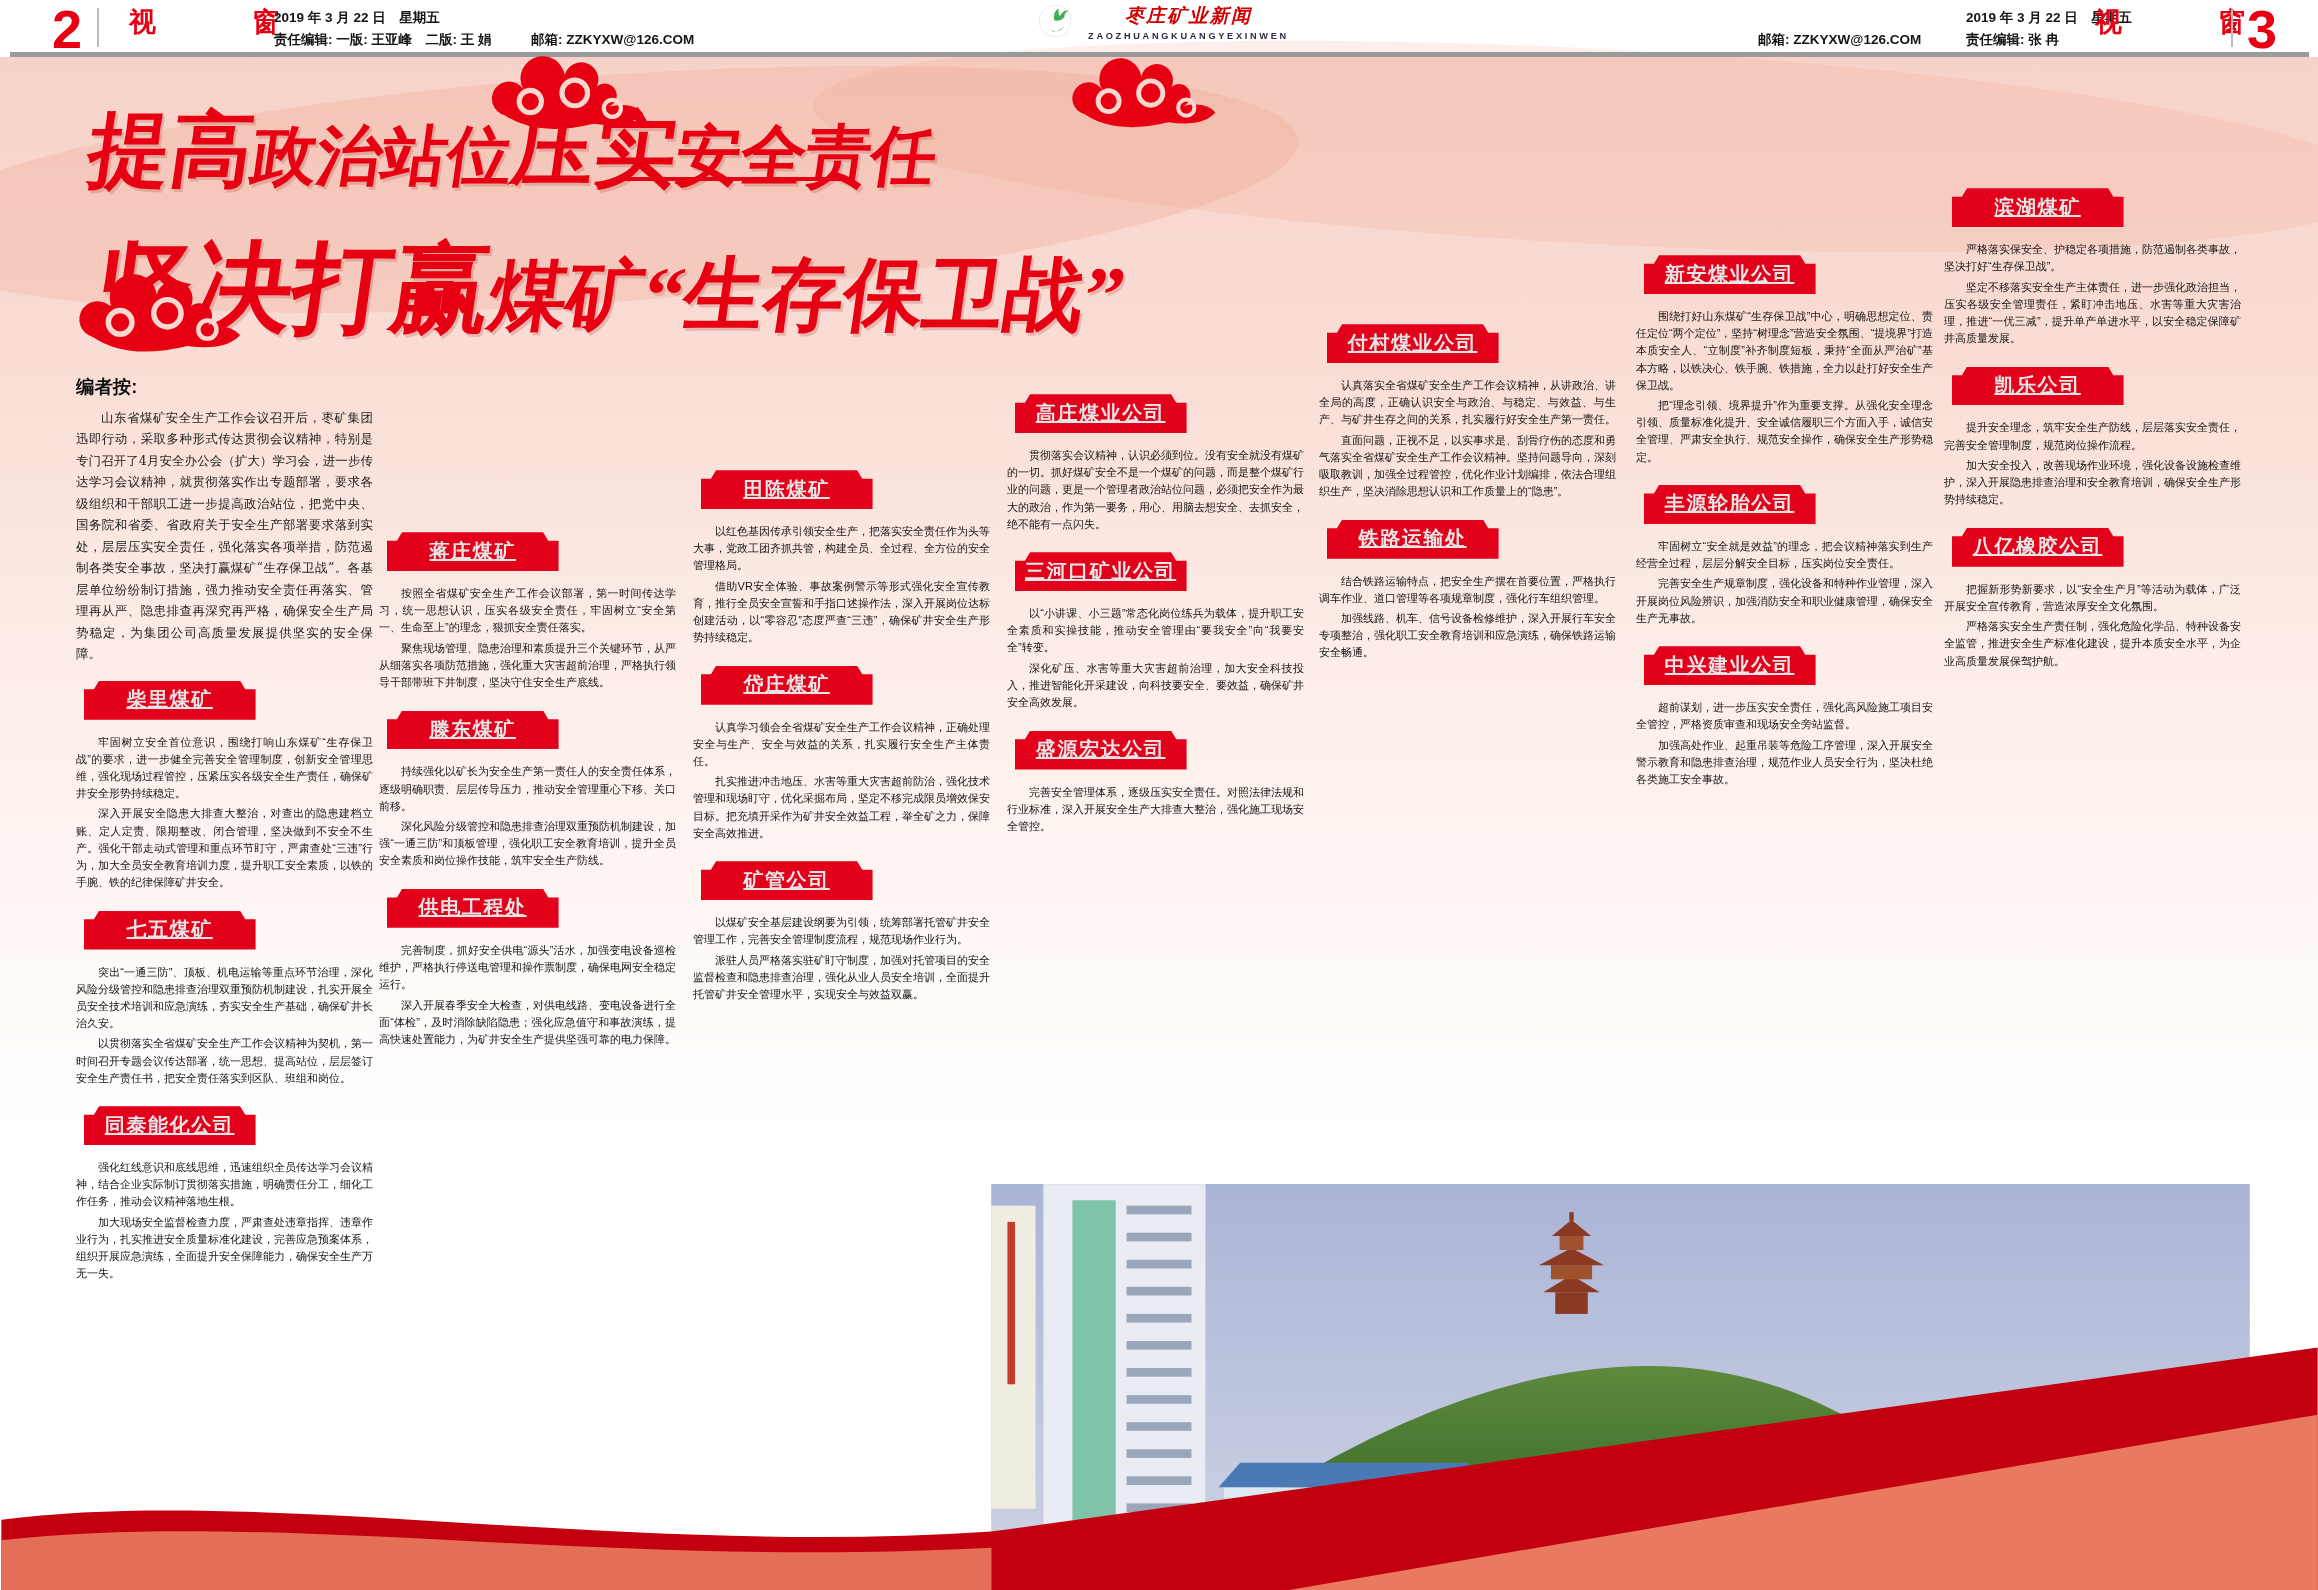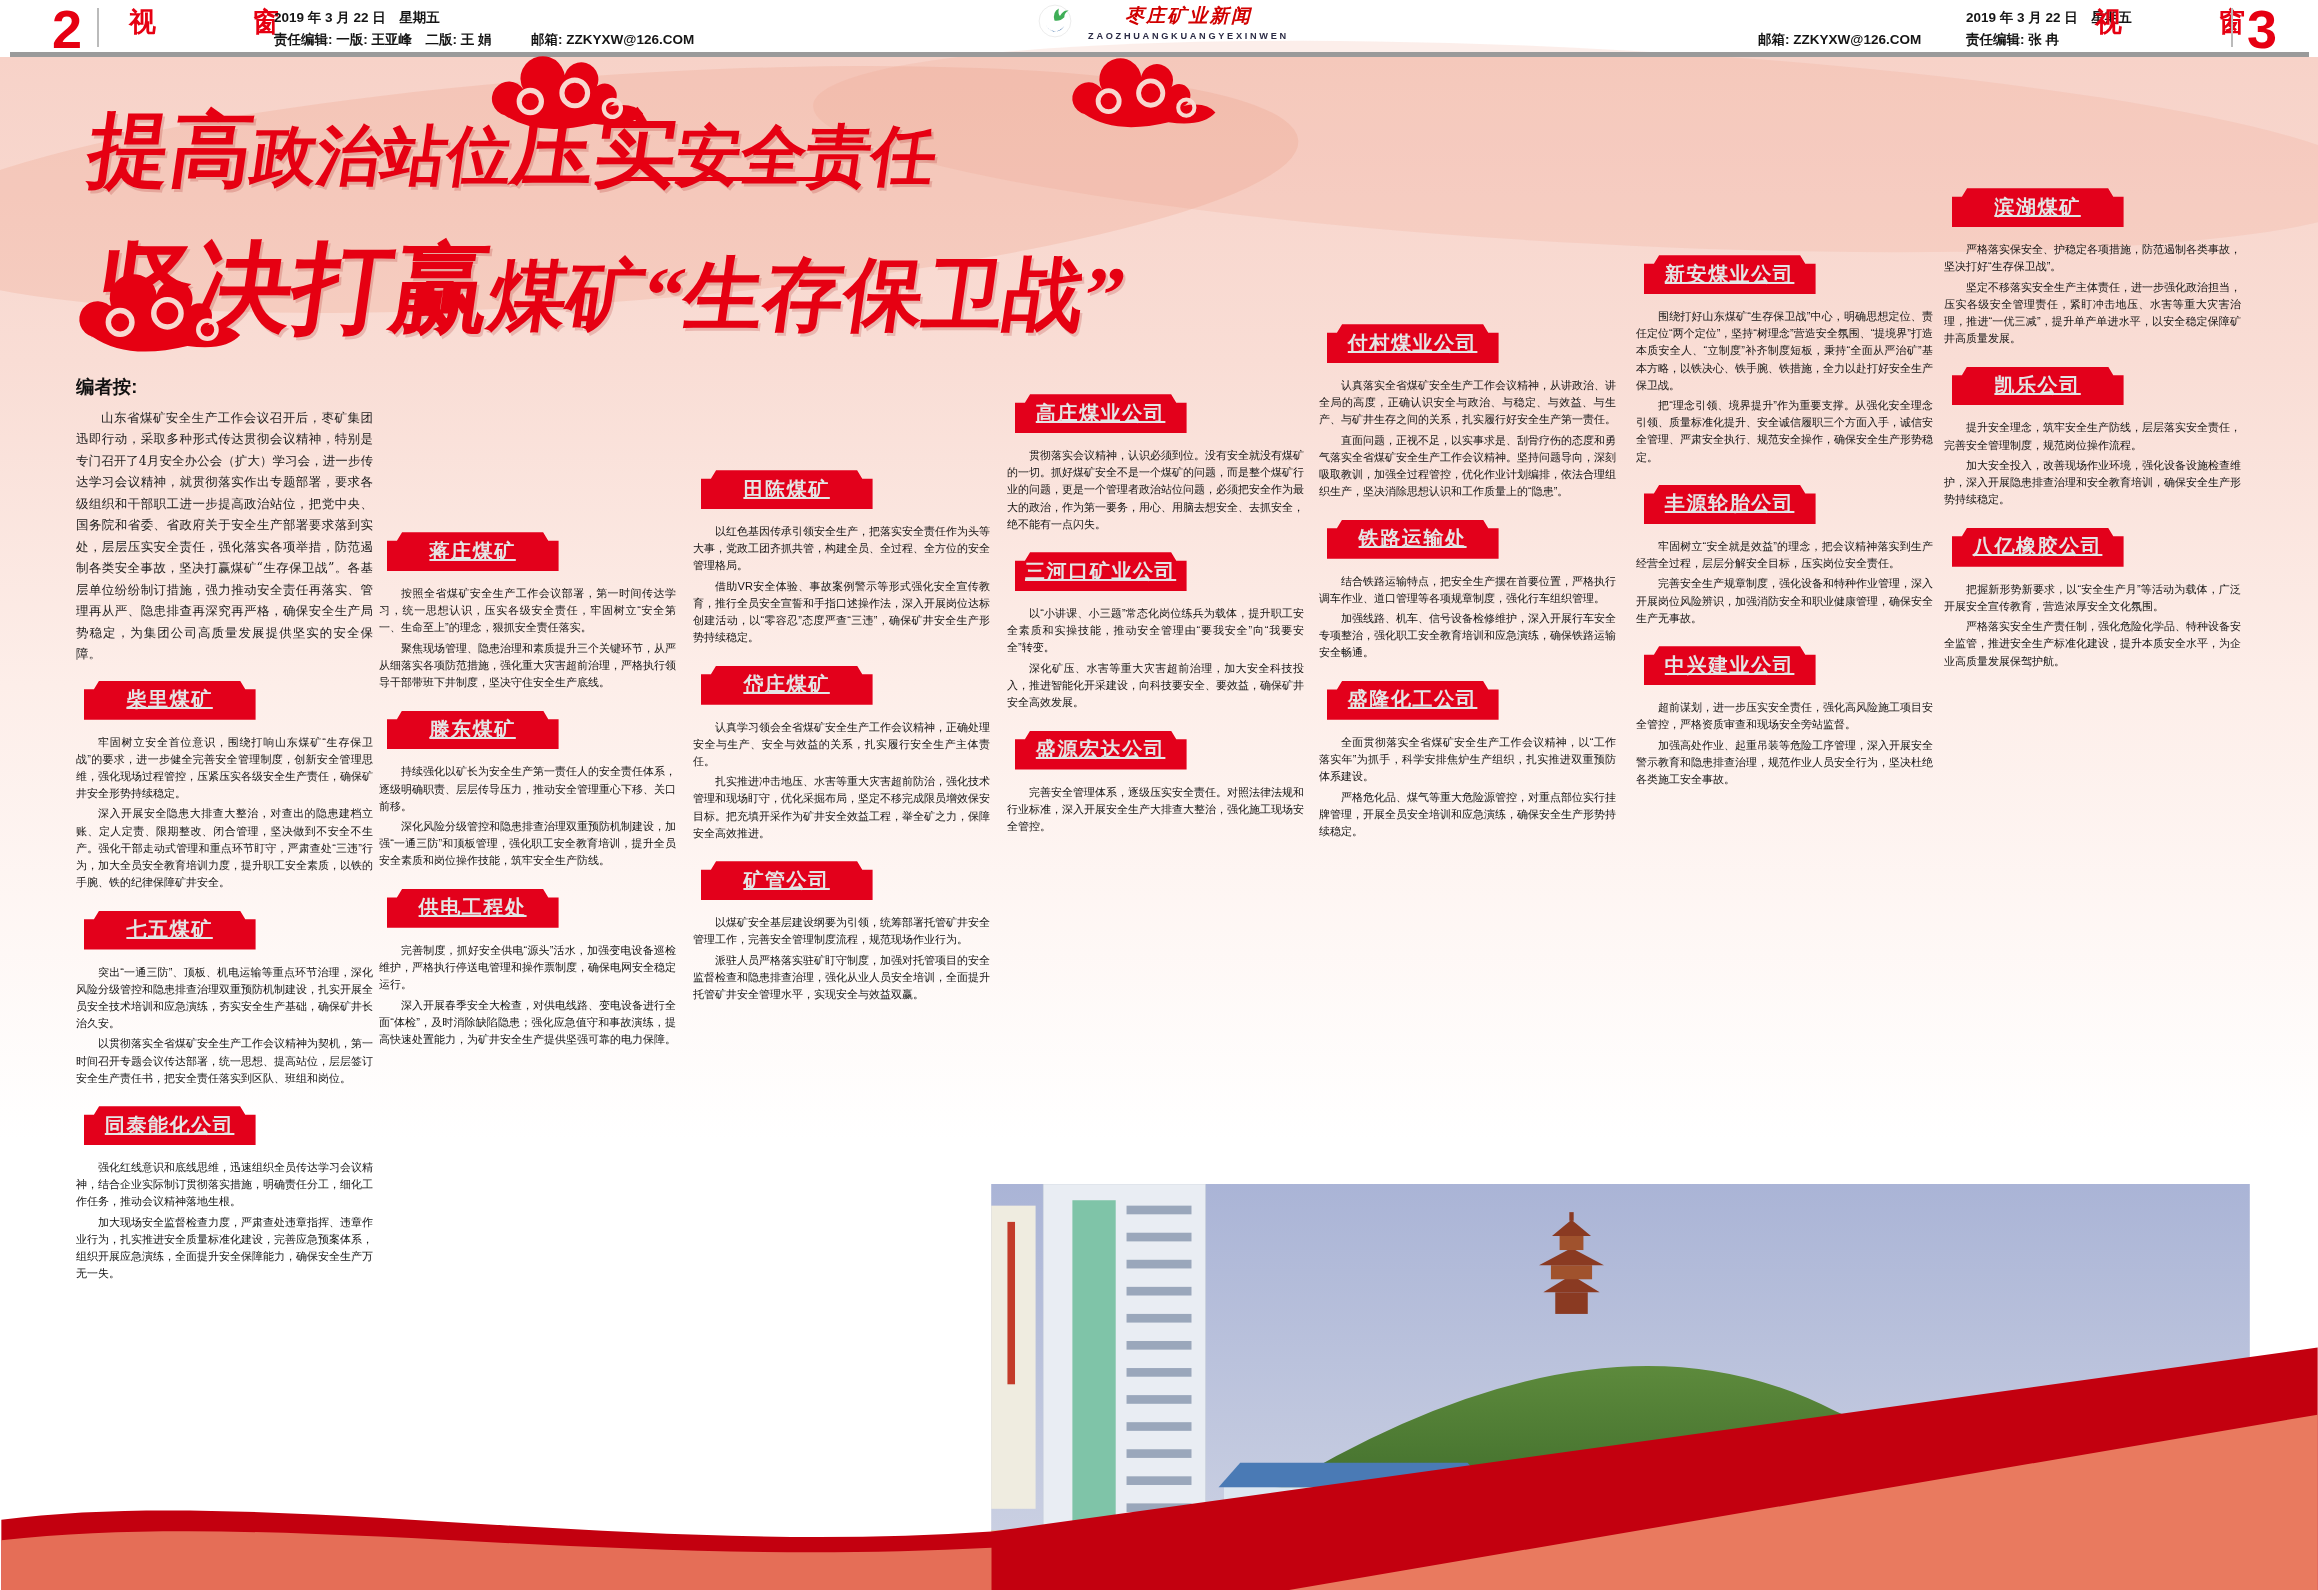--- a/index.html
+++ b/index.html
@@ -205,25 +205,20 @@
       <section class="article">
         <div class="label">付村煤业公司</div>
         <p>认真落实全省煤矿安全生产工作会议精神，从讲政治、讲全局的高度，正确认识安全与政治、与稳定、与效益、与生产、与矿井生存之间的关系，扎实履行好安全生产第一责任。</p>
         <p>直面问题，正视不足，以实事求是、刮骨疗伤的态度和勇气落实全省煤矿安全生产工作会议精神。坚持问题导向，深刻吸取教训，加强全过程管控，优化作业计划编排，依法合理组织生产，坚决消除思想认识和工作质量上的“隐患”。</p>
       </section>
       <section class="article">
         <div class="label">铁路运输处</div>
         <p>结合铁路运输特点，把安全生产摆在首要位置，严格执行调车作业、道口管理等各项规章制度，强化行车组织管理。</p>
         <p>加强线路、机车、信号设备检修维护，深入开展行车安全专项整治，强化职工安全教育培训和应急演练，确保铁路运输安全畅通。</p>
       </section>
-      <section class="article">
-        <div class="label">盛隆化工公司</div>
-        <p>全面贯彻落实全省煤矿安全生产工作会议精神，以“工作落实年”为抓手，科学安排焦炉生产组织，扎实推进双重预防体系建设。</p>
-        <p>严格危化品、煤气等重大危险源管控，对重点部位实行挂牌管理，开展全员安全培训和应急演练，确保安全生产形势持续稳定。</p>
-      </section>
     </div>
   <div class="col c5">
       <section class="article">
         <div class="label">新安煤业公司</div>
         <p>围绕打好山东煤矿“生存保卫战”中心，明确思想定位、责任定位“两个定位”，坚持“树理念”营造安全氛围、“提境界”打造本质安全人、“立制度”补齐制度短板，秉持“全面从严治矿”基本方略，以铁决心、铁手腕、铁措施，全力以赴打好安全生产保卫战。</p>
         <p>把“理念引领、境界提升”作为重要支撑。从强化安全理念引领、质量标准化提升、安全诚信履职三个方面入手，诚信安全管理、严肃安全执行、规范安全操作，确保安全生产形势稳定。</p>
       </section>
       <section class="article">
         <div class="label">丰源轮胎公司</div>
         <p>牢固树立“安全就是效益”的理念，把会议精神落实到生产经营全过程，层层分解安全目标，压实岗位安全责任。</p>

